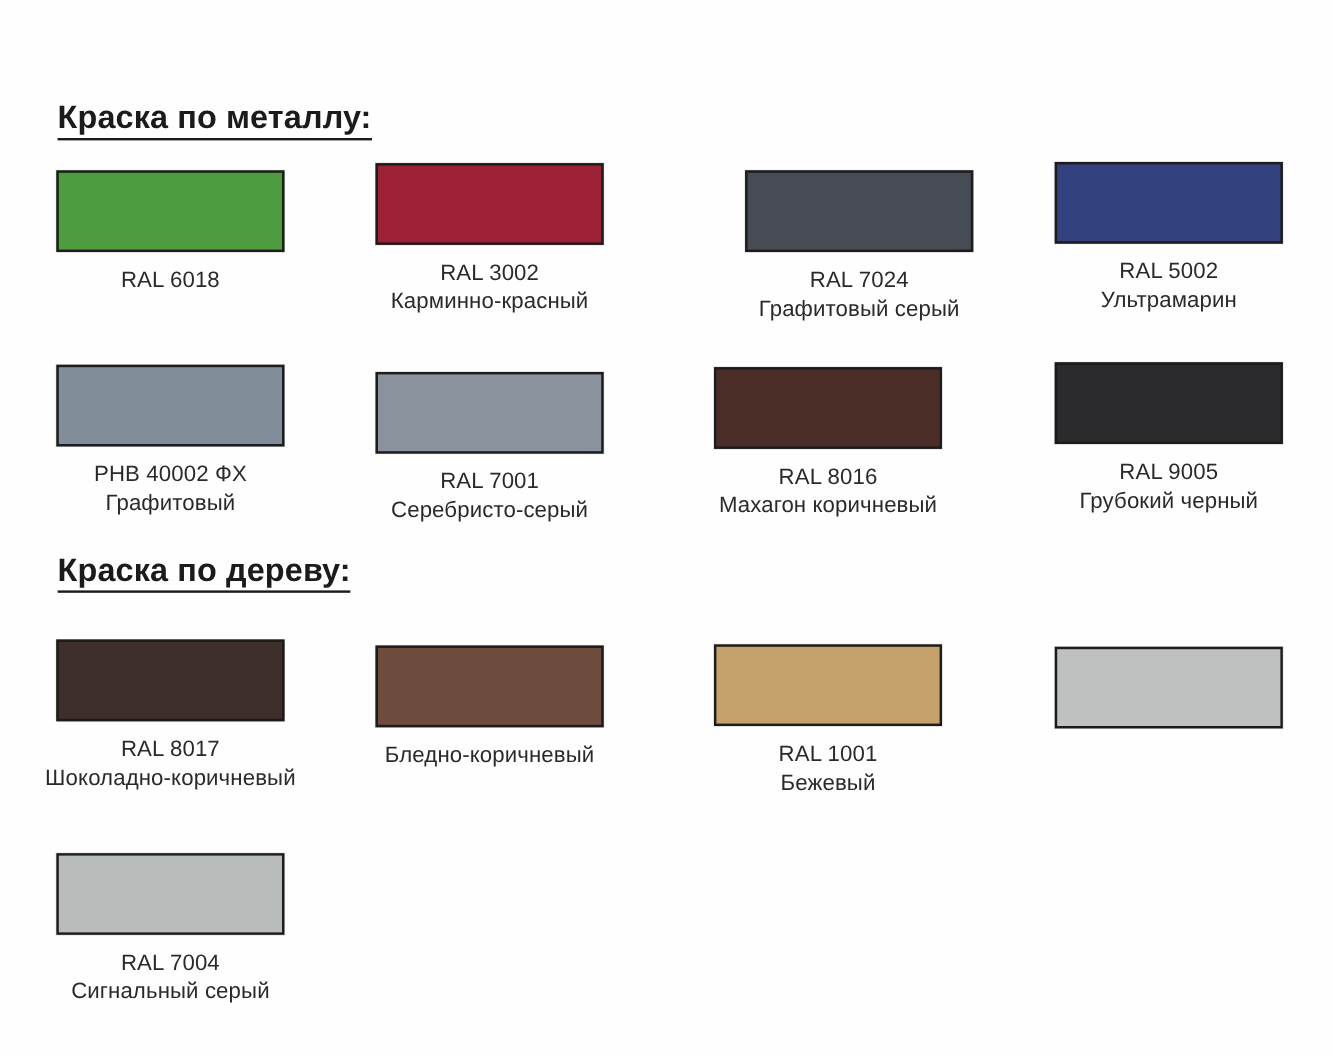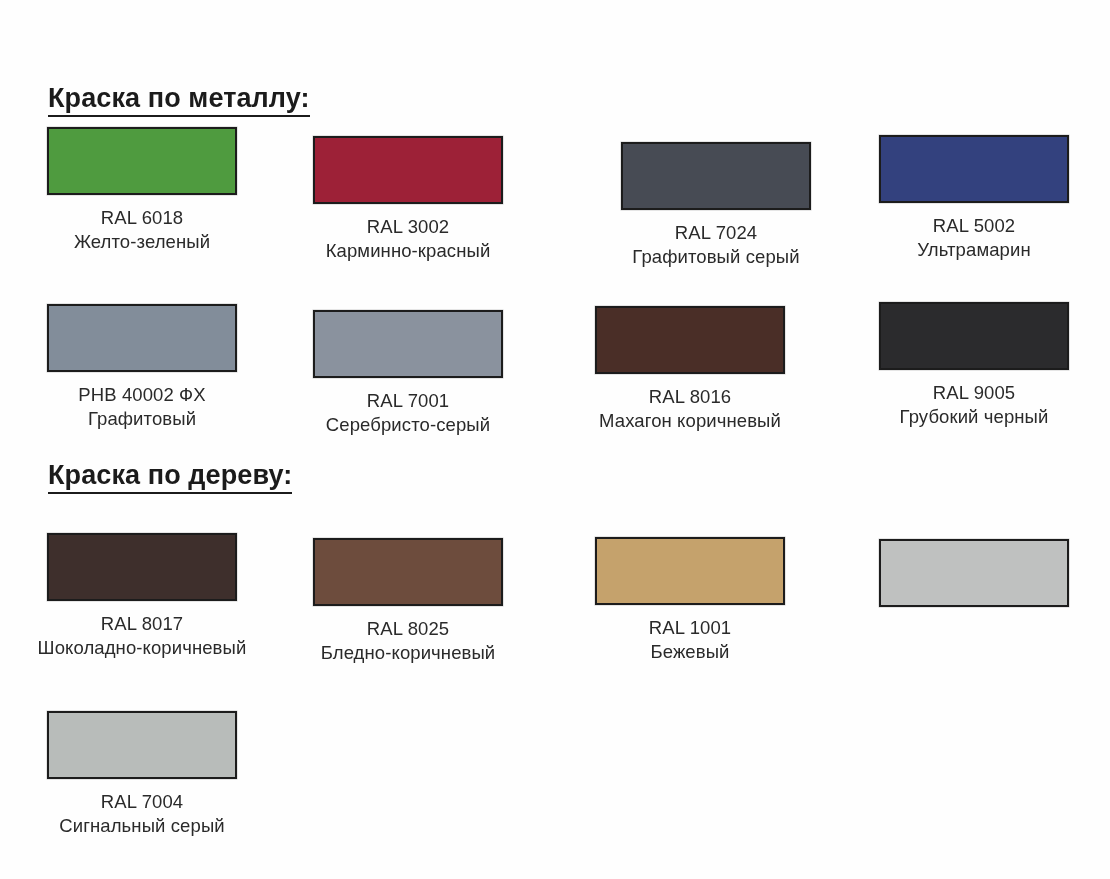--- a/index.html
+++ b/index.html
@@ -75,25 +75,24 @@
 </head>
 <body>
 
 <div class="page">
 
   <div class="section-title" id="title-metal">Краска по металлу:</div>
 
   <div class="section-title" id="title-wood">Краска по дереву:</div>
 
   <div class="grid" id="swatch-grid">
-      <div class="swatch-cell" style="left: 22px; top: 97px;">
+      <div class="swatch-cell" style="left: 22px; top: 112px;">
         <div class="swatch" title="#4f9b3f" style="background: rgb(79, 155, 63); border-color: rgb(28, 28, 28);"></div>
         <div class="caption">
           <span class="code">RAL 6018</span>
-          <span class="name">Желто-зеленый</span>
         </div>
       </div>
       <div class="swatch-cell" style="left: 288px; top: 106px;">
         <div class="swatch" title="#9d2137" style="background: rgb(157, 33, 55); border-color: rgb(28, 28, 28);"></div>
         <div class="caption">
           <span class="code">RAL 3002</span>
           <span class="name">Карминно-красный</span>
         </div>
       </div>
       <div class="swatch-cell" style="left: 596px; top: 112px;">
@@ -141,21 +140,20 @@
       <div class="swatch-cell" style="left: 22px; top: 503px;">
         <div class="swatch" title="#3e2f2c" style="background: rgb(62, 47, 44); border-color: rgb(28, 28, 28);"></div>
         <div class="caption">
           <span class="code">RAL 8017</span>
           <span class="name">Шоколадно-коричневый</span>
         </div>
       </div>
       <div class="swatch-cell" style="left: 288px; top: 508px;">
         <div class="swatch" title="#6d4c3d" style="background: rgb(109, 76, 61); border-color: rgb(28, 28, 28);"></div>
         <div class="caption">
-          <span class="code">RAL 8025</span>
           <span class="name">Бледно-коричневый</span>
         </div>
       </div>
       <div class="swatch-cell" style="left: 570px; top: 507px;">
         <div class="swatch" title="#c5a26c" style="background: rgb(197, 162, 108); border-color: rgb(28, 28, 28);"></div>
         <div class="caption">
           <span class="code">RAL 1001</span>
           <span class="name">Бежевый</span>
         </div>
       </div>

